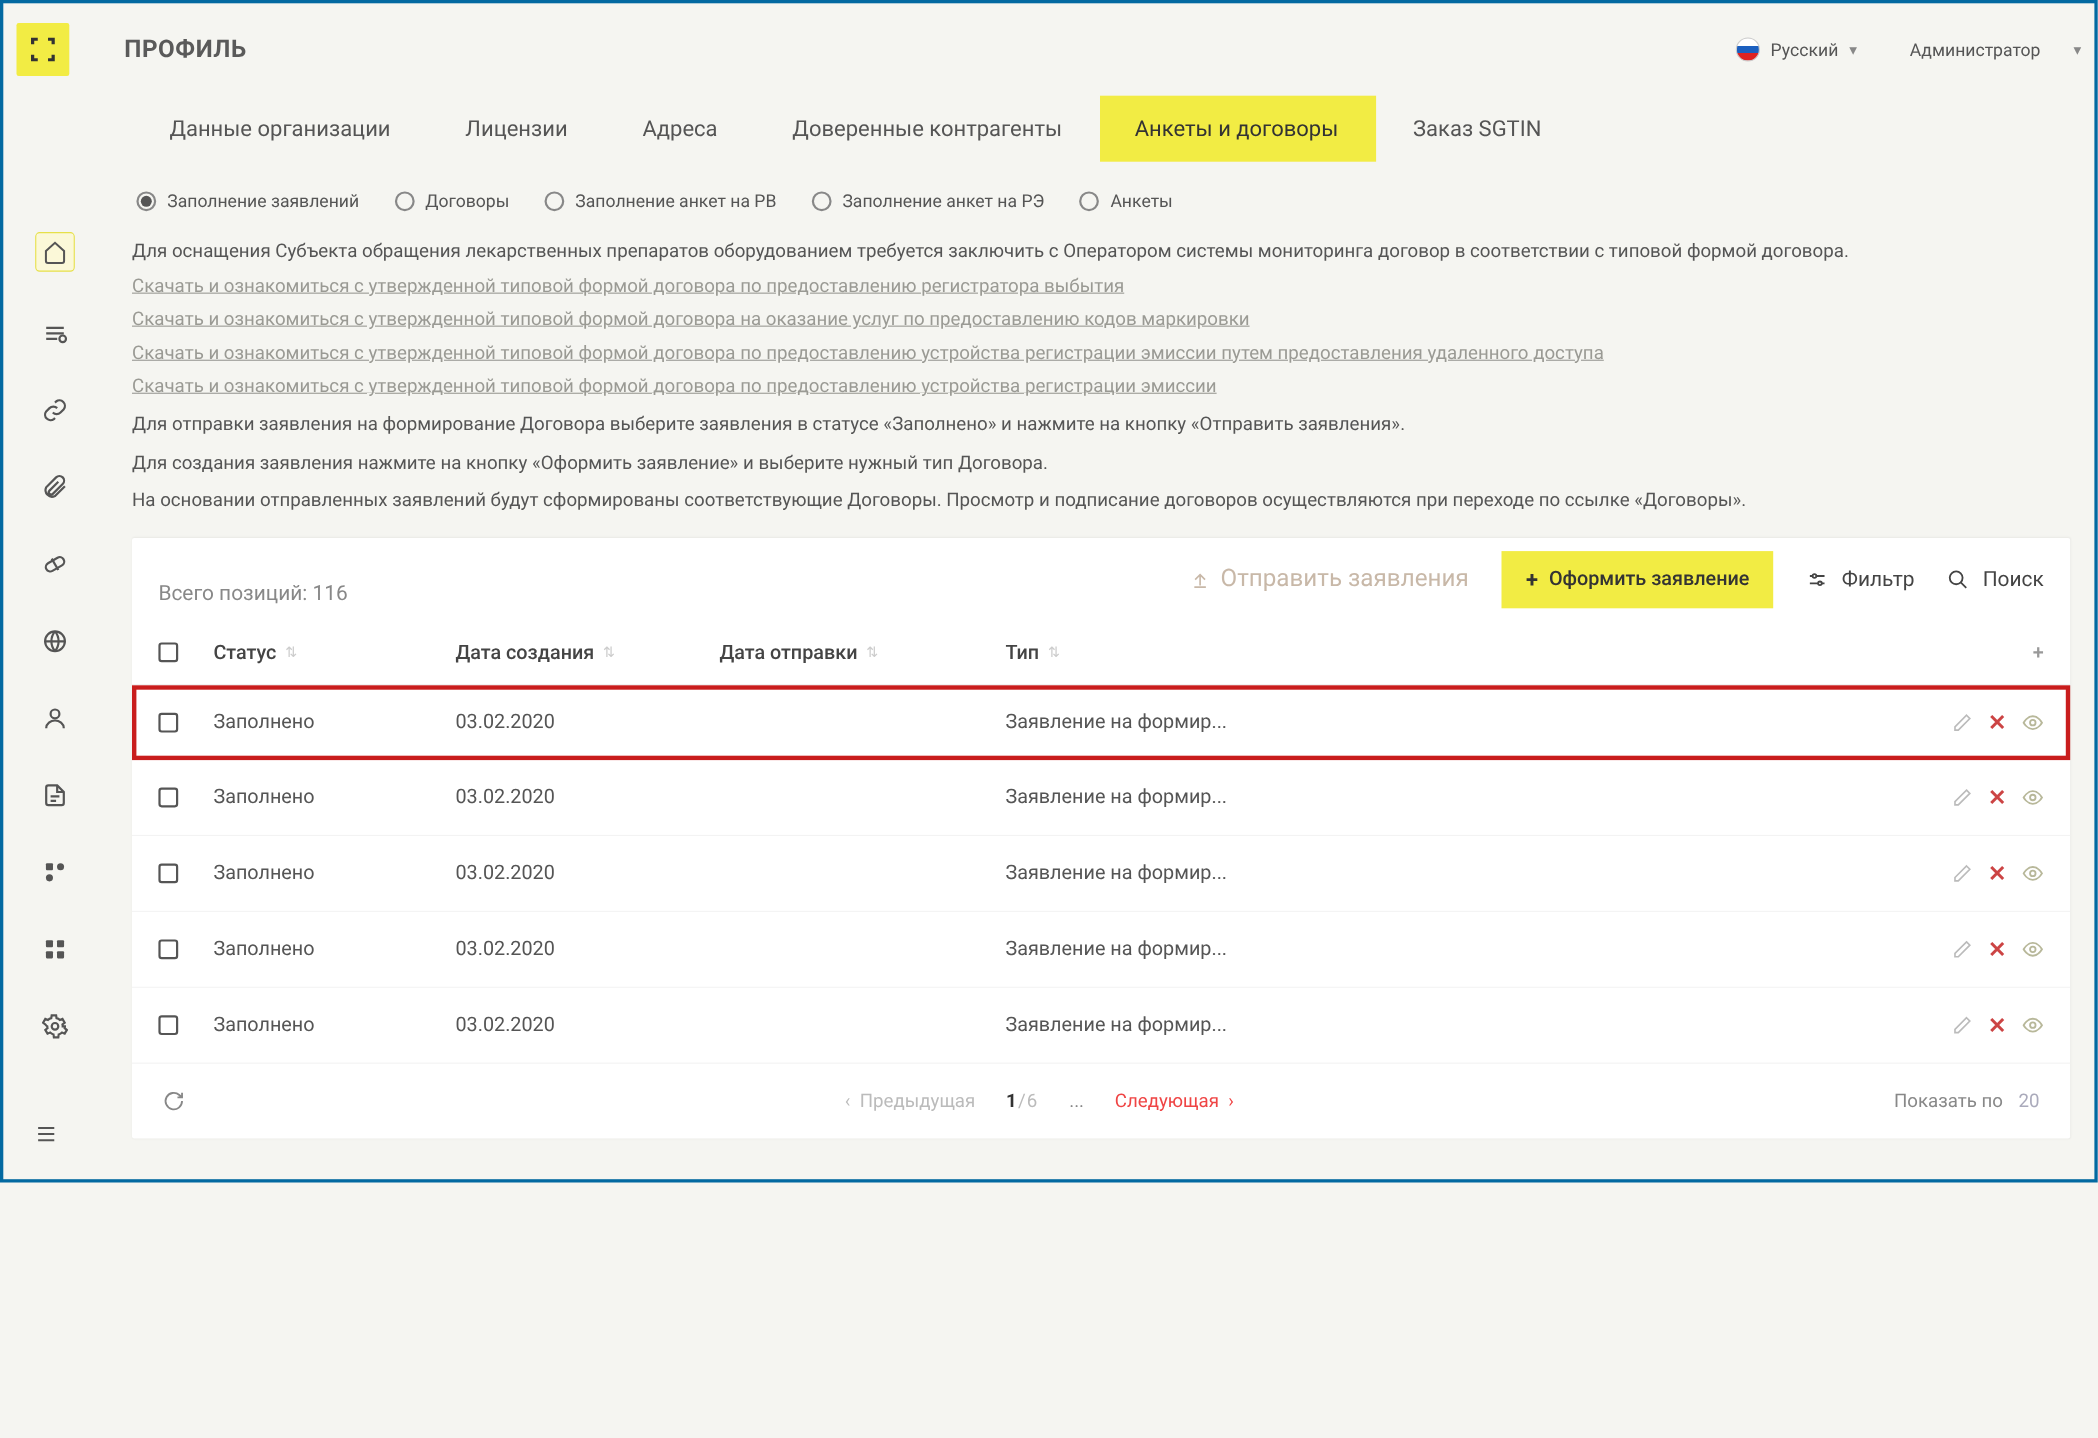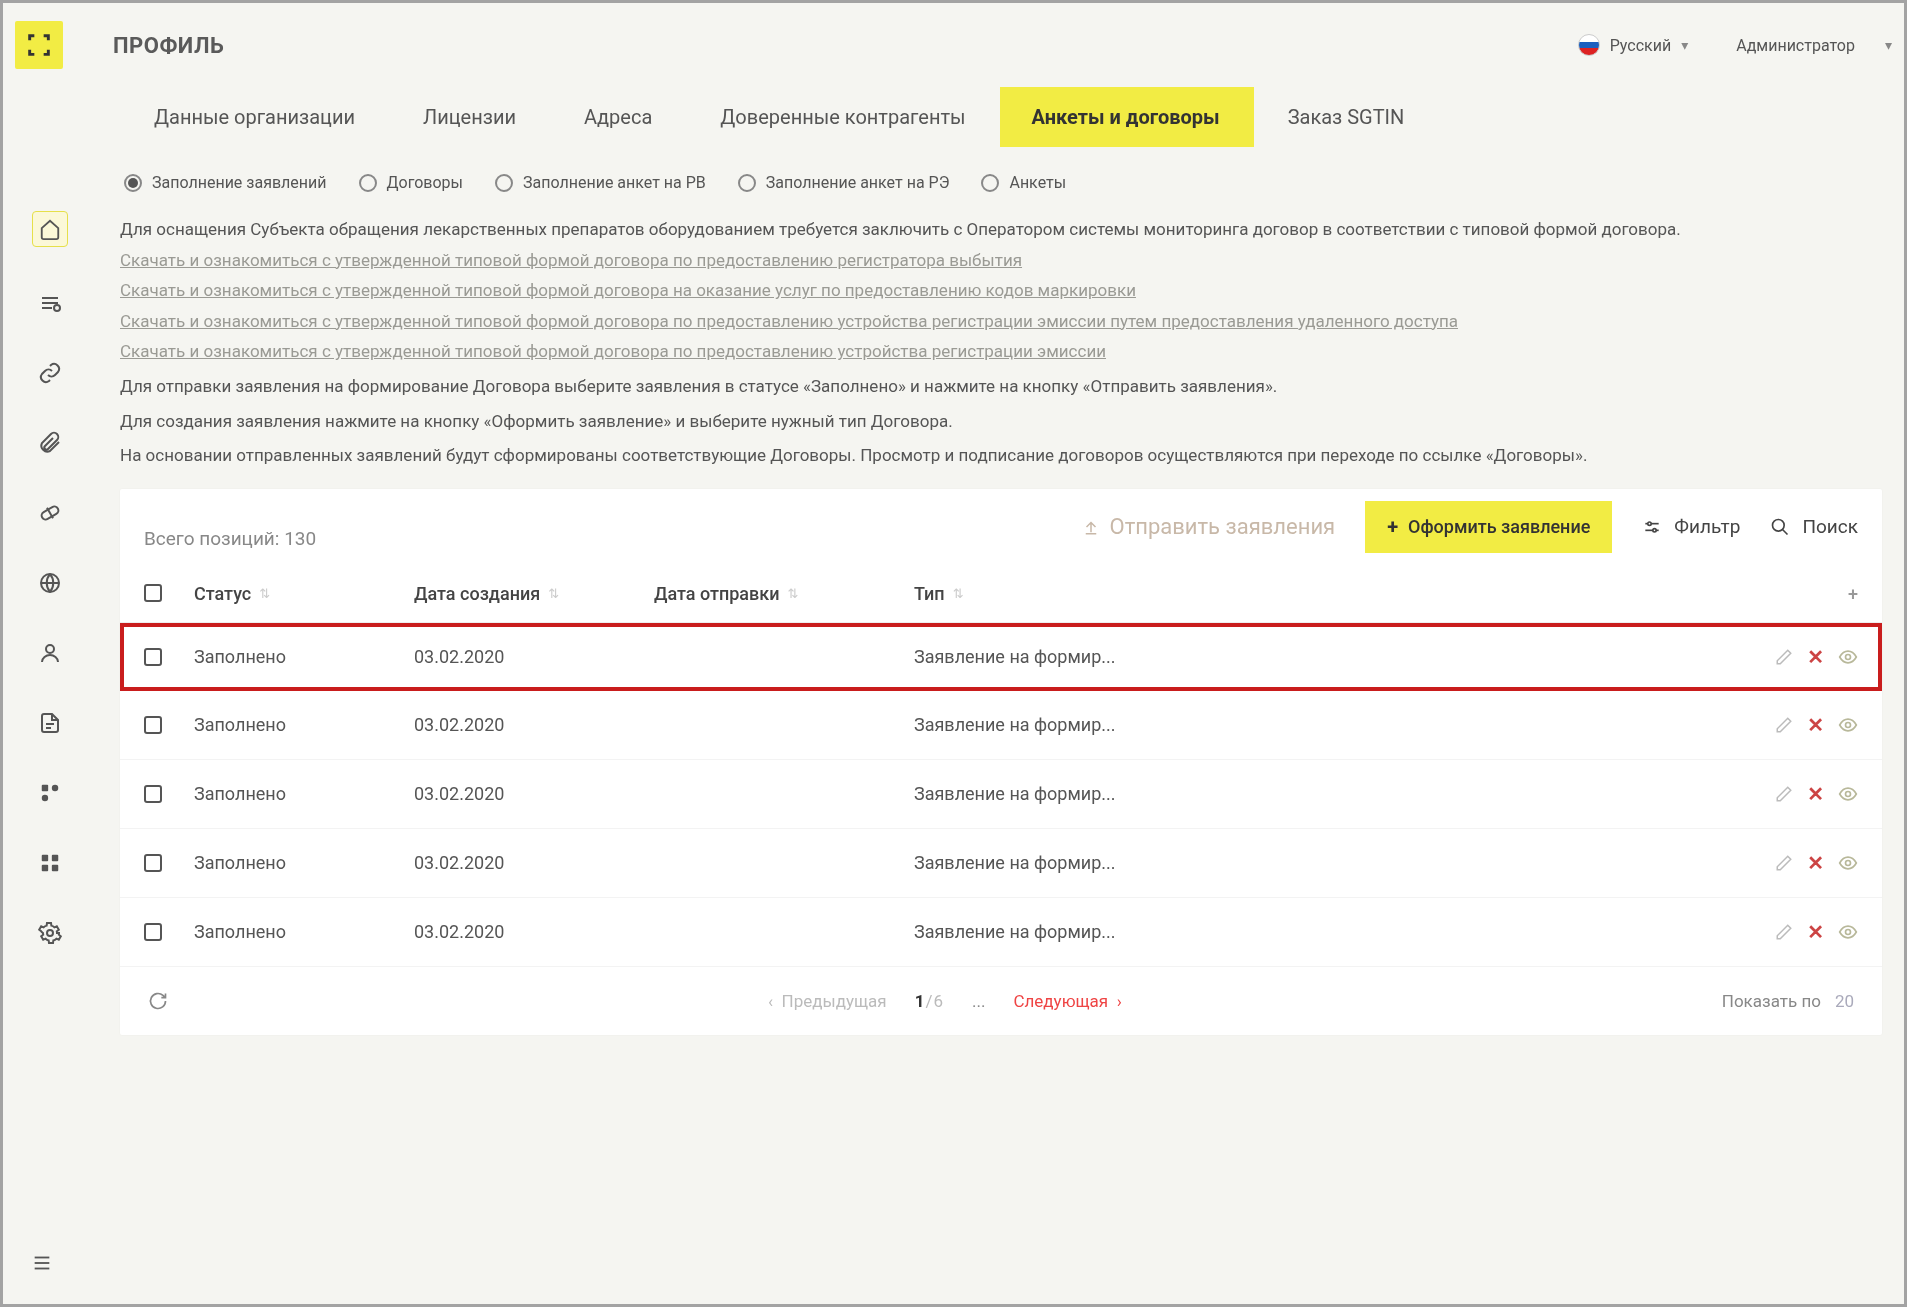--- a/index.html
+++ b/index.html
@@ -1,34 +1,34 @@
 <!DOCTYPE html>
 <html><head>
 <meta charset="utf-8">
 <style>
 * { box-sizing: border-box; margin: 0; padding: 0; }
 body { font-family: -apple-system, BlinkMacSystemFont, "Segoe UI", Roboto, Arial, sans-serif; background: #f5f5f1; color: #333; }
-.frame { border: 3px solid #a3a3a3; width: 1907px; height: 1307px; position: relative; padding: 10px 12px; }
+.frame { border: 3px solid #0369a1; width: 1907px; height: 1075px; position: relative; padding: 10px 12px; }
 .topbar { display: flex; align-items: center; height: 64px; }
 .logo { width: 48px; height: 48px; background: #f2ec44; display: flex; align-items: center; justify-content: center; border-radius: 2px; margin-right: 50px;}
 .page-title { font-weight: 700; font-size: 22px; letter-spacing: .5px; color: #5a5a5a; }
 .top-right { margin-left: auto; display: flex; gap: 48px; }
 .lang { display: flex; align-items: center; gap: 10px; cursor: pointer; color: #555;}
 .flag { width: 22px; height: 22px; border-radius: 50%; background: linear-gradient(to bottom,#fff 33%,#1b5fbf 33%,#1b5fbf 66%,#d22 66%); border:1px solid #ccc;}
 .user-sel { color: #555; display:flex; align-items:center; gap:30px; cursor:pointer;}
 .chev { font-size:14px; color:#888;}
 .content-row { display:flex; margin-top: 4px;}
 .sidebar { width: 70px; display:flex; flex-direction:column; align-items:center; padding-top: 130px; gap: 42px;}
 .sidebar .sicon { width:28px; height:28px; display:flex; align-items:center; justify-content:center; color:#555; cursor:pointer;}
 .sidebar .sicon.active { border:1px solid #e6e04a; border-radius:4px; background:#fbf8d8; padding:4px; width:36px; height:36px;}
 .sidebar-bottom { position:absolute; bottom:30px; left:28px; color:#555; cursor:pointer;}
 .main { flex:1; padding-left: 35px; padding-right: 10px;}
 .tabs { display:flex; gap:0; margin-top: 6px; }
 .tab { padding: 18px 34px; font-size: 20px; color:#555; cursor:pointer;}
-.tab.active { background:#f2ec44; font-weight:700; color:#333;padding-left:32px;}
+.tab.active { background:#f2ec44; font-weight:400; color:#333;padding-left:32px;}
 .radios { display:flex; gap:32px; margin-top: 26px; margin-left:4px;}
 .radio { display:flex; align-items:center; gap:10px; color:#555; font-size:16px; cursor:pointer;}
 .rcirc { width:18px; height:18px; border:2px solid #888; border-radius:50%; display:flex; align-items:center; justify-content:center;}
 .rcirc.sel::after { content:""; width:10px; height:10px; background:#555; border-radius:50%;}
 .infoblock { margin-top: 22px; font-size:17px; color:#555; line-height:1.8;}
 .infoblock .dl { color:#9a9a94; text-decoration:underline; cursor:pointer; display:block;}
 .infoblock p { margin-top:4px;}
 .table-wrap { background:#fff; margin-top: 18px; border-radius:2px; padding: 0; box-shadow:0 0 2px rgba(0,0,0,.05);}
 .table-toolbar { display:flex; align-items:center; padding: 12px 24px 0 24px;}
 .total { color:#888; font-size:19px; padding-top:24px;}
@@ -201,21 +201,21 @@
         <a class="dl">Скачать и ознакомиться с утвержденной типовой формой договора на оказание услуг по предоставлению кодов маркировки</a>
         <a class="dl">Скачать и ознакомиться с утвержденной типовой формой договора по предоставлению устройства регистрации эмиссии путем предоставления удаленного доступа</a>
         <a class="dl">Скачать и ознакомиться с утвержденной типовой формой договора по предоставлению устройства регистрации эмиссии</a>
         <p>Для отправки заявления на формирование Договора выберите заявления в статусе «Заполнено» и нажмите на кнопку «Отправить заявления».</p>
         <p>Для создания заявления нажмите на кнопку «Оформить заявление» и выберите нужный тип Договора.</p>
         <p>На основании отправленных заявлений будут сформированы соответствующие Договоры. Просмотр и подписание договоров осуществляются при переходе по ссылке «Договоры».</p>
       </div>
 
       <div class="table-wrap">
         <div class="table-toolbar">
-          <div class="total">Всего позиций: 130</div>
+          <div class="total">Всего позиций: 116</div>
           <div class="tool-right">
             <div class="btn-disabled">
               <svg width="18" height="18" viewBox="0 0 24 24" fill="none" stroke="#c8b8a8" stroke-width="2">
                   <path d="M12 19V6M6 12l6-6 6 6M5 21h14"></path>
                 </svg>
               <span>Отправить заявления</span>
             </div>
             <div class="btn-yellow">
               <span style="font-weight:700;font-size:20px;">+</span>
               <span>Оформить заявление</span>

